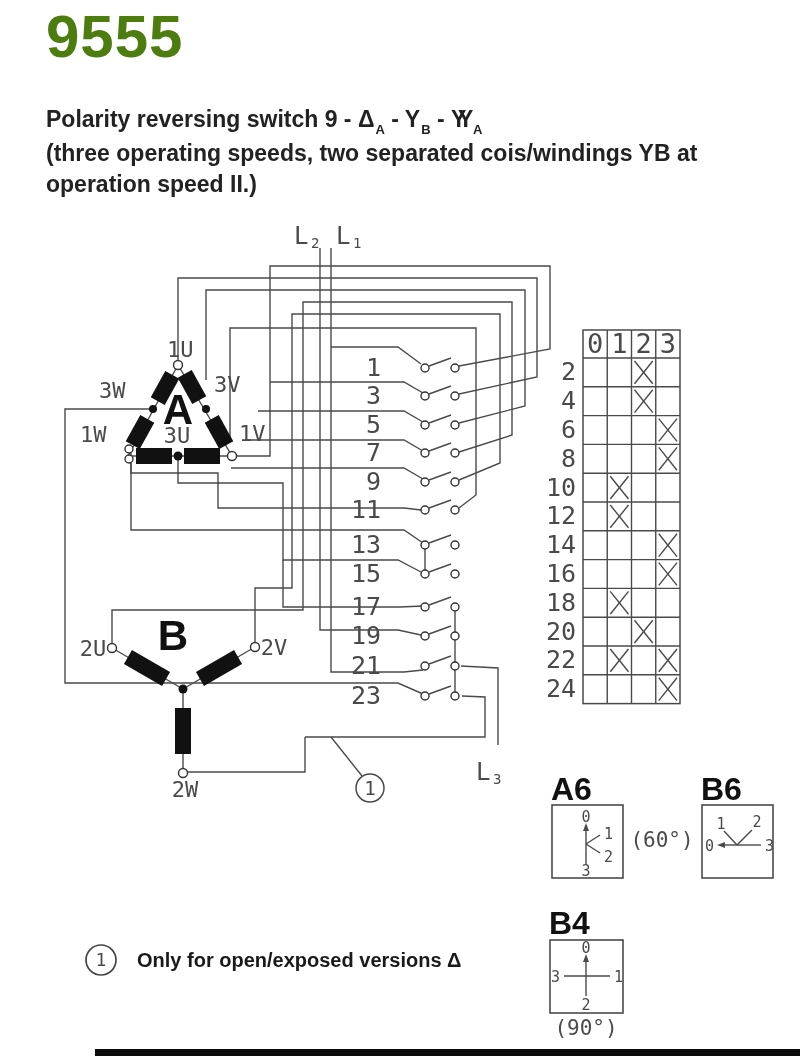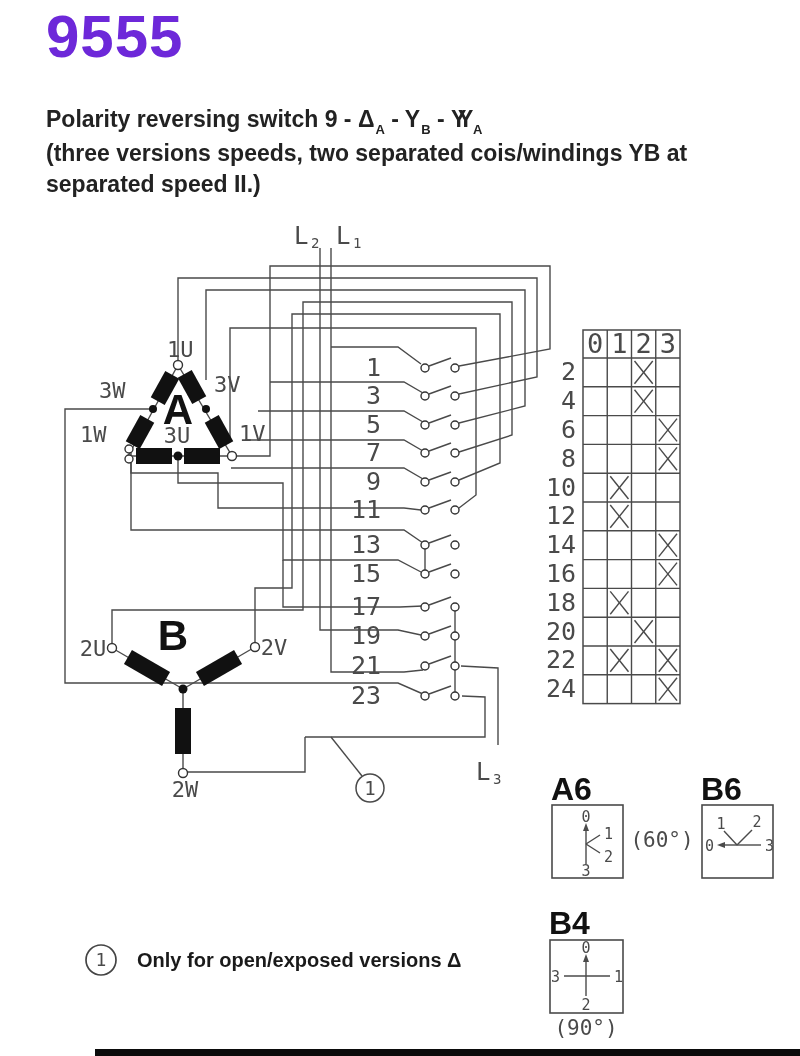--- a/index.html
+++ b/index.html
@@ -1,41 +1,41 @@
 <!DOCTYPE html>
 <html><head>
 <meta charset="utf-8">
 <style>
   html,body{margin:0;padding:0;background:#e8e8e8;}
   #page{position:relative;width:800px;height:1056px;background:#ffffff;overflow:hidden;
         font-family:"Liberation Sans",sans-serif;color:#1a1a1a;}
   #product-number{position:absolute;left:46px;top:2px;font-size:60px;font-weight:700;
-        letter-spacing:1px;color:#6d28d9;}
+        letter-spacing:1px;color:#4d7c0f;}
   #subtitle{position:absolute;left:46px;top:104px;width:680px;font-size:23px;font-weight:700;
         line-height:1.34;color:#222;}
   #subtitle .subs{font-size:13px;font-weight:700;vertical-align:-7px;margin-left:1px;}
   #subtitle .yy{letter-spacing:-0.36em;padding-right:0.30em;margin-top:29px;}
   svg text{user-select:none;}
   .cadtext{font-family:"DejaVu Sans Mono",monospace;fill:#4a4a4a;}
   .biglabel{font-family:"Liberation Sans",sans-serif;font-weight:700;fill:#111;}
   #bottom-bar{position:absolute;left:95px;top:1049px;width:705px;height:7px;background:#0b0b0b;}
 </style>
 </head>
 <body>
 
 <div id="page">
 
   <div id="product-number">9555</div>
 
   <div id="subtitle">
     <div>
       <span>Polarity reversing switch 9 - </span><span>Δ</span><span class="subs">A</span><span> - </span><span>Y</span><span class="subs">B</span><span> - </span><span class="yy">YY</span><span class="subs">A</span>
     </div>
-    <div>(three versions speeds, two separated cois/windings YB at</div>
-    <div>separated speed II.)</div>
+    <div>(three operating speeds, two separated cois/windings YB at</div>
+    <div>operation speed II.)</div>
   </div>
 
   <svg id="schematic" width="800" height="1056" viewBox="0 0 800 1056" style="position:absolute;left:0;top:0;">
 
     <g stroke="#4a4a4a" stroke-width="1.4" fill="none">
 
       <polyline points="320,248 320,630 398,630 421,635"></polyline>
       <polyline points="331,248 331,672 404,672 423,670"></polyline>
       <polyline points="331,347 398,347 421,364"></polyline>
       <polyline points="498,745 498,668 461,666"></polyline>

